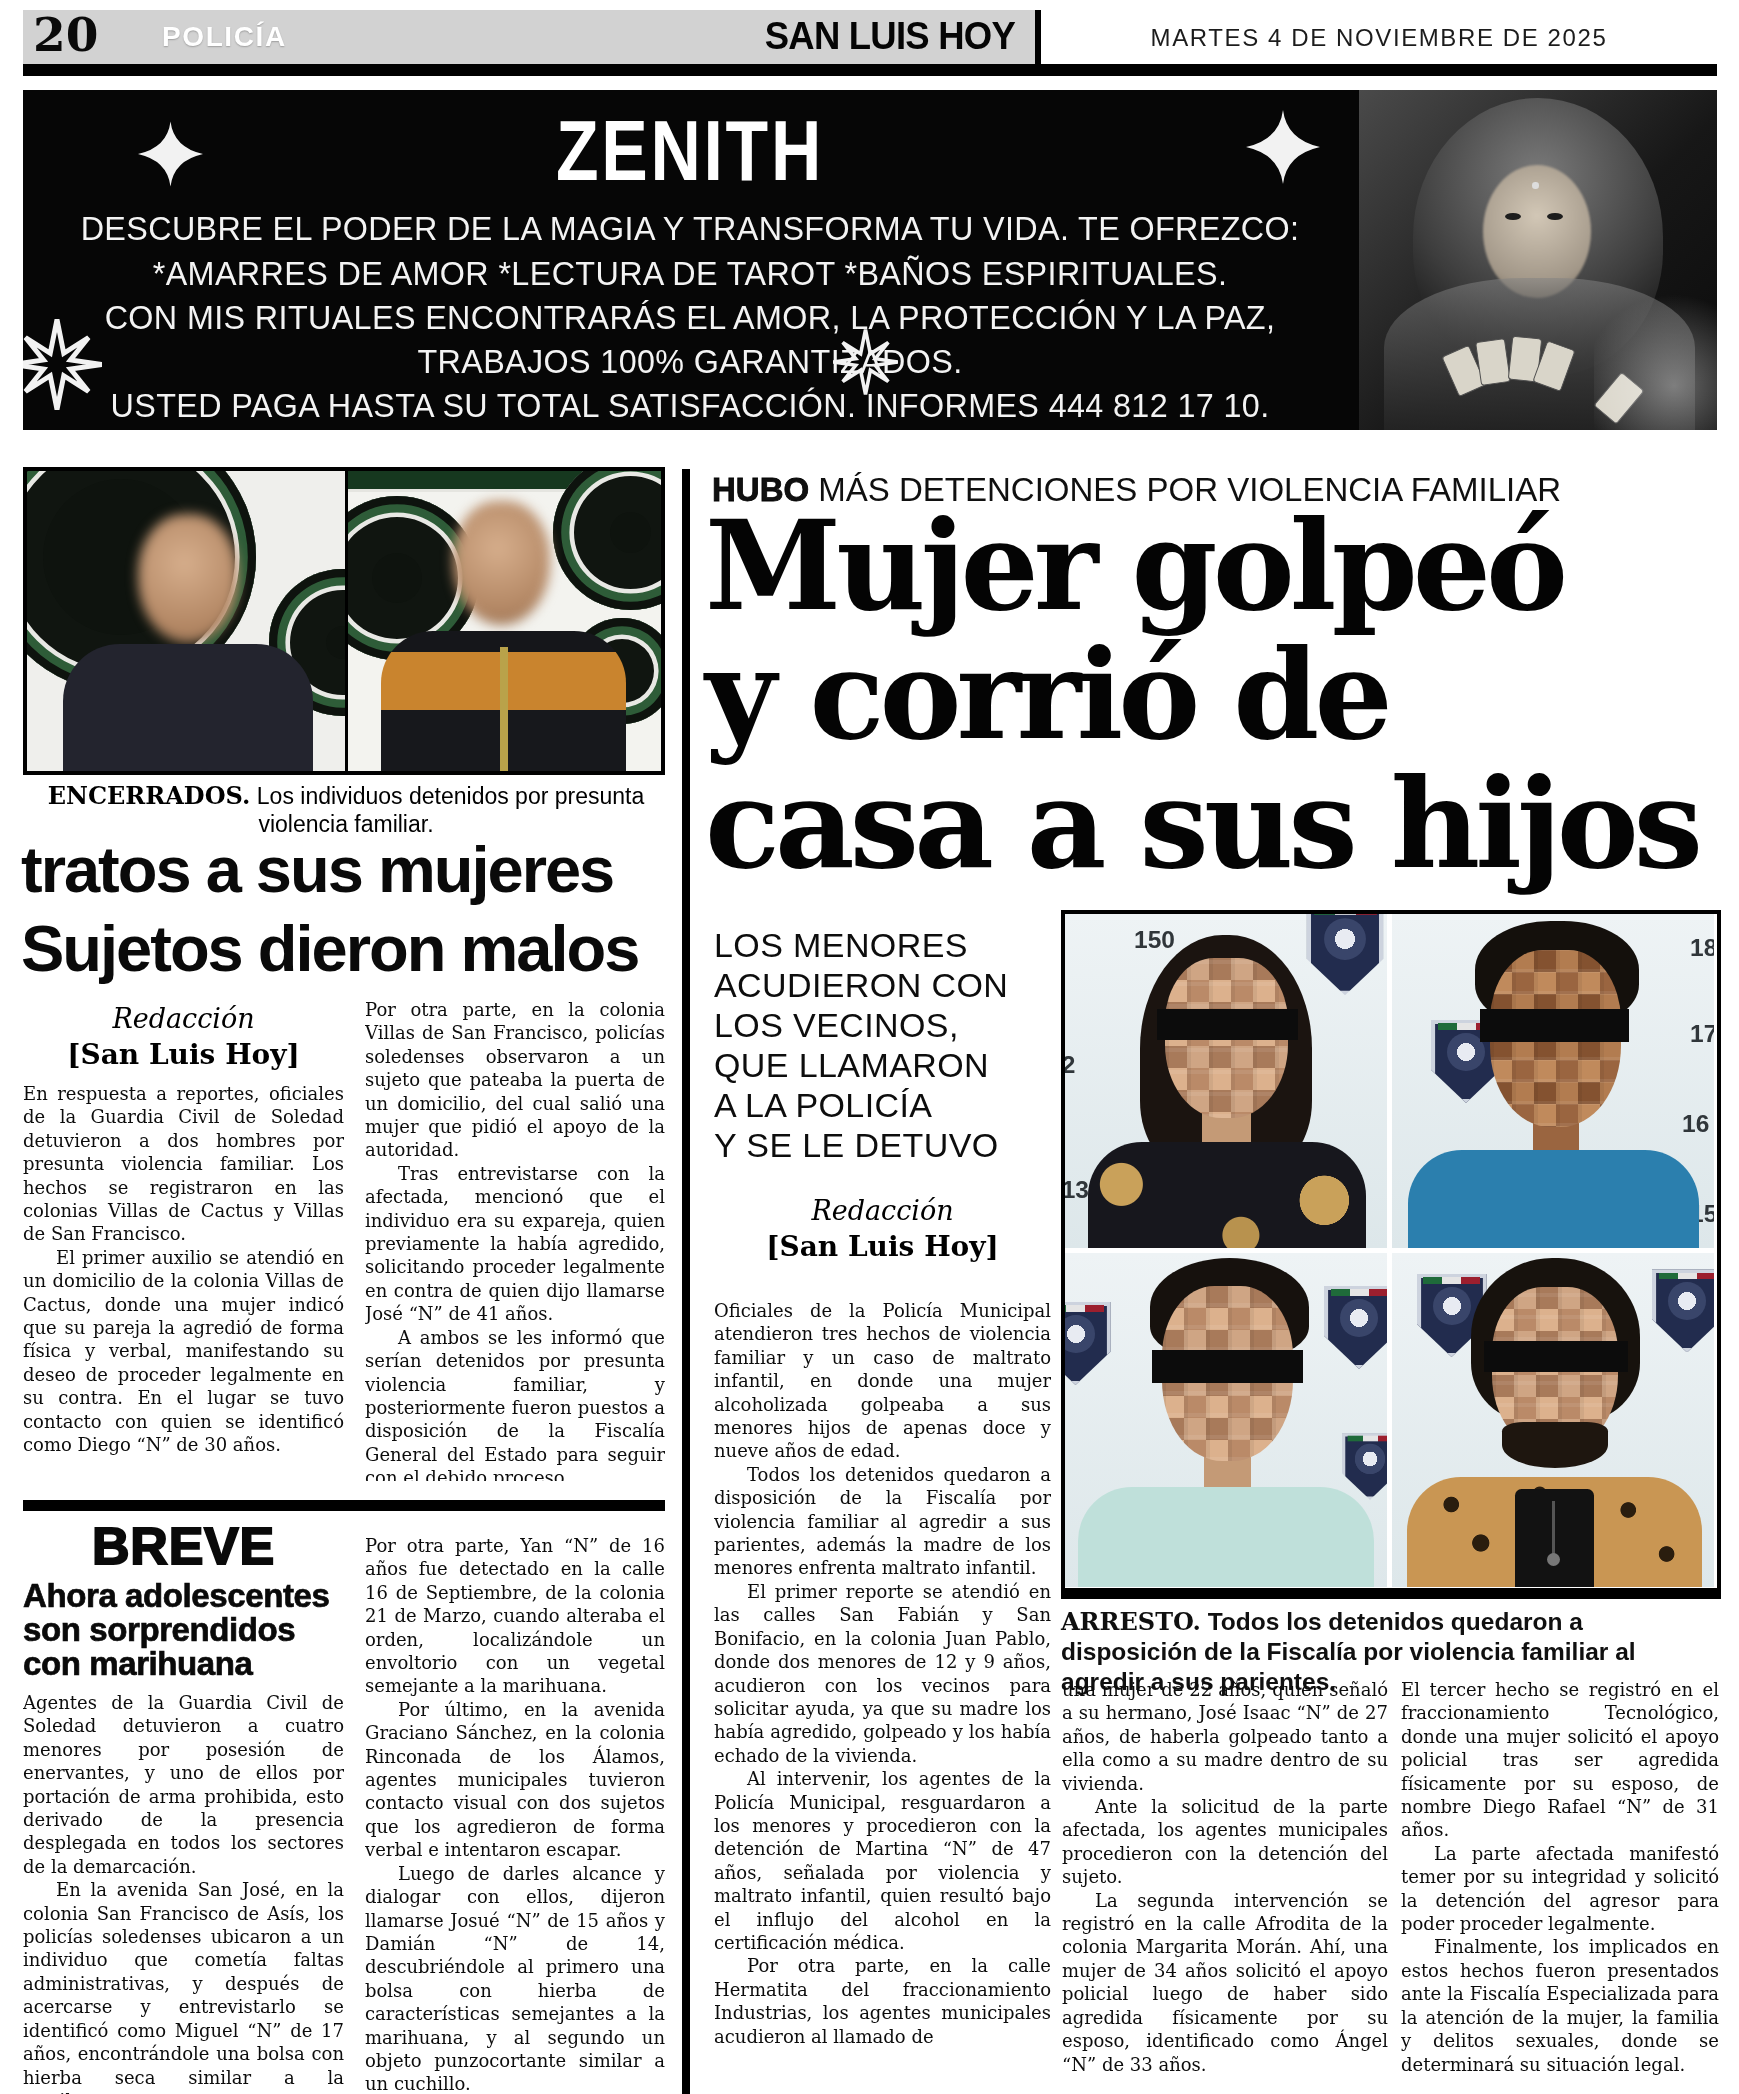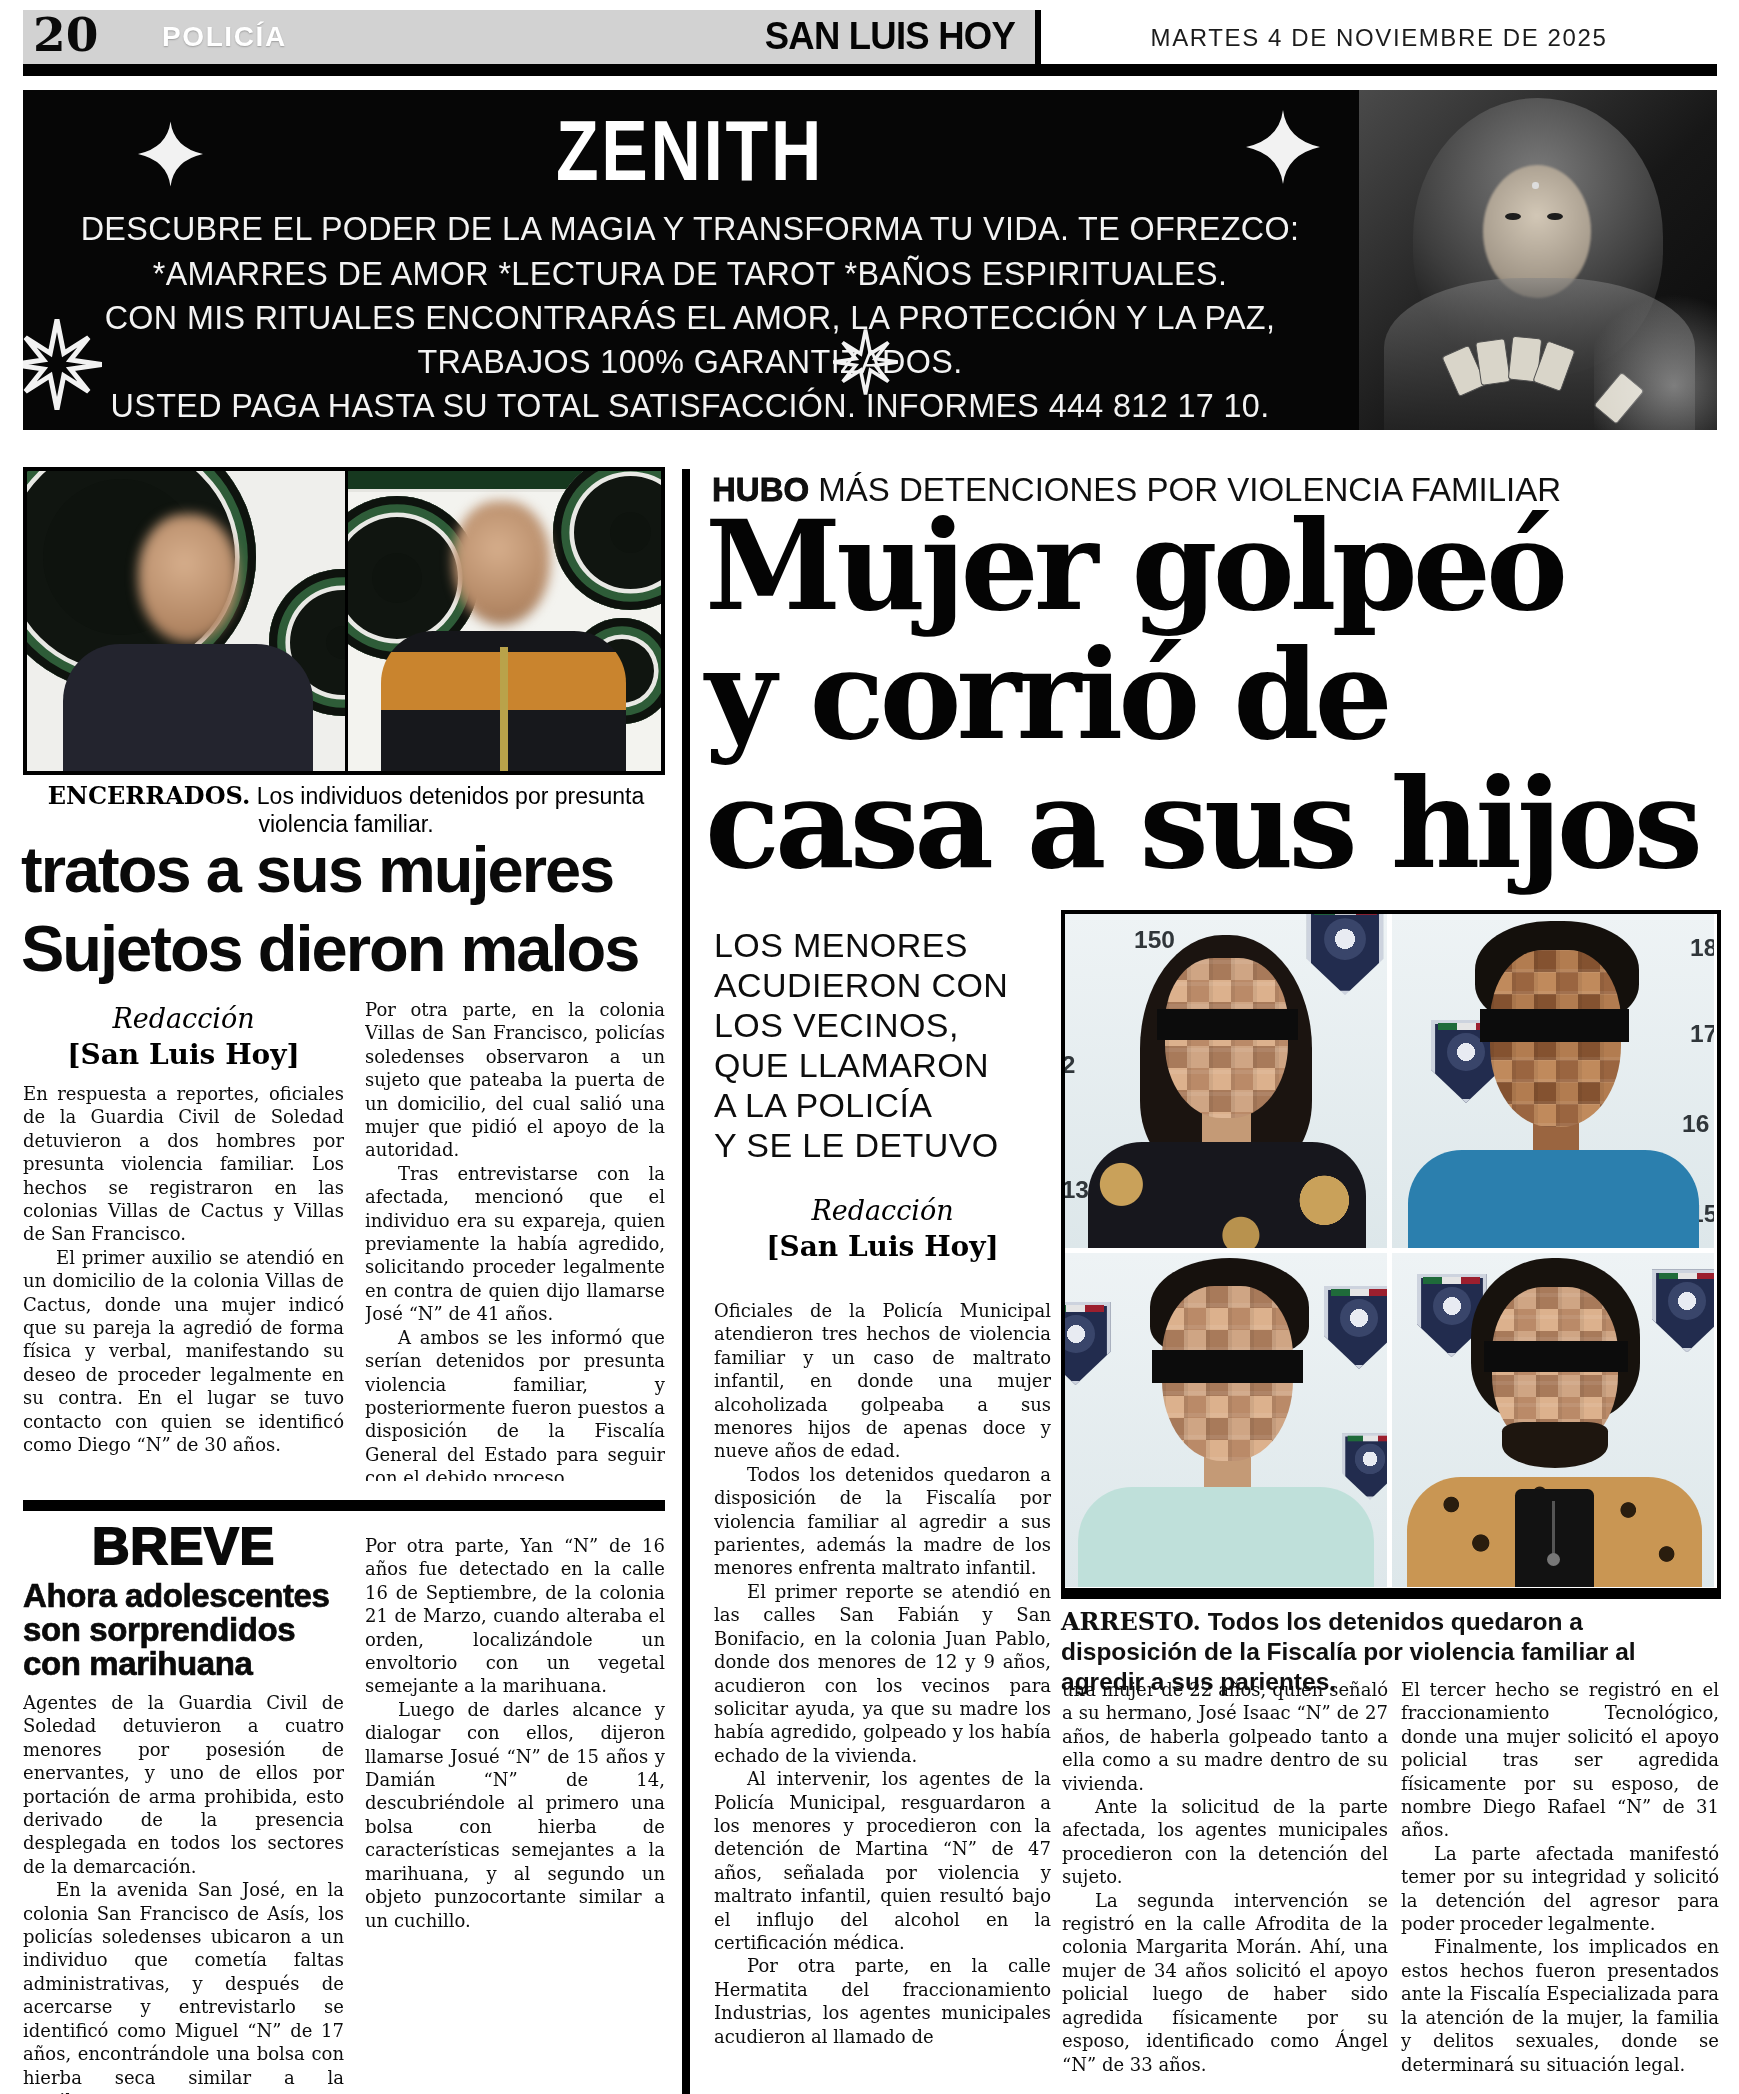--- a/index.html
+++ b/index.html
@@ -234,20 +234,21 @@
 
   <div class="breve-rule" data-name="section-rule"></div>
   <div class="breve-title" data-name="breve-title">BREVE</div>
   <div class="breve-sub" data-name="breve-subhead">Ahora adolescentes son sorprendidos con marihuana</div>
   <div class="bodycol" style="left:23px;top:1691px;width:321px;height:404px" data-name="breve-column-1">
     <p data-name="body-paragraph">Agentes de la Guardia Civil de Soledad detuvieron a cuatro menores por posesión de enervantes, y uno de ellos  por portación de arma prohibida, esto derivado de la presencia desplegada en todos los sectores de la demarcación.</p>
     <p data-name="body-paragraph">En la avenida San José, en la colonia San Francisco de Asís, los policías soledenses ubicaron a un individuo que cometía faltas administrativas, y después de acercarse y entrevistarlo se identificó como Miguel “N” de 17 años, encontrándole una bolsa con hierba seca similar a la marihuana.</p>
   </div>
   <div class="bodycol" style="left:365px;top:1534px;width:300px;height:561px" data-name="breve-column-2">
     <p data-name="body-paragraph">Por otra parte, Yan “N” de 16 años fue detectado en la calle 16 de Septiembre, de la colonia 21 de Marzo, cuando alteraba el orden, localizándole un envoltorio con un vegetal semejante a la marihuana.</p>
+    <p data-name="body-paragraph">Por último, en la avenida Graciano Sánchez, en la colonia Rinconada de los Álamos, agentes municipales tuvieron contacto visual con dos sujetos que los agredieron de forma verbal e intentaron escapar.</p>
     <p data-name="body-paragraph">Luego de darles alcance y dialogar con ellos, dijeron llamarse Josué “N” de 15 años y Damián “N” de 14, descubriéndole al primero una bolsa con hierba de características semejantes a la marihuana, y al segundo un objeto punzocortante similar a un cuchillo.</p>
 
   </div>
 
   <div class="kicker" data-name="main-kicker">
     <b data-name="kicker-lead">HUBO</b><span data-name="kicker-text"> MÁS DETENCIONES POR VIOLENCIA FAMILIAR</span>
   </div>
 
   <div class="hl2" data-name="main-headline">
     <div data-name="headline-line">Mujer golpeó</div>

